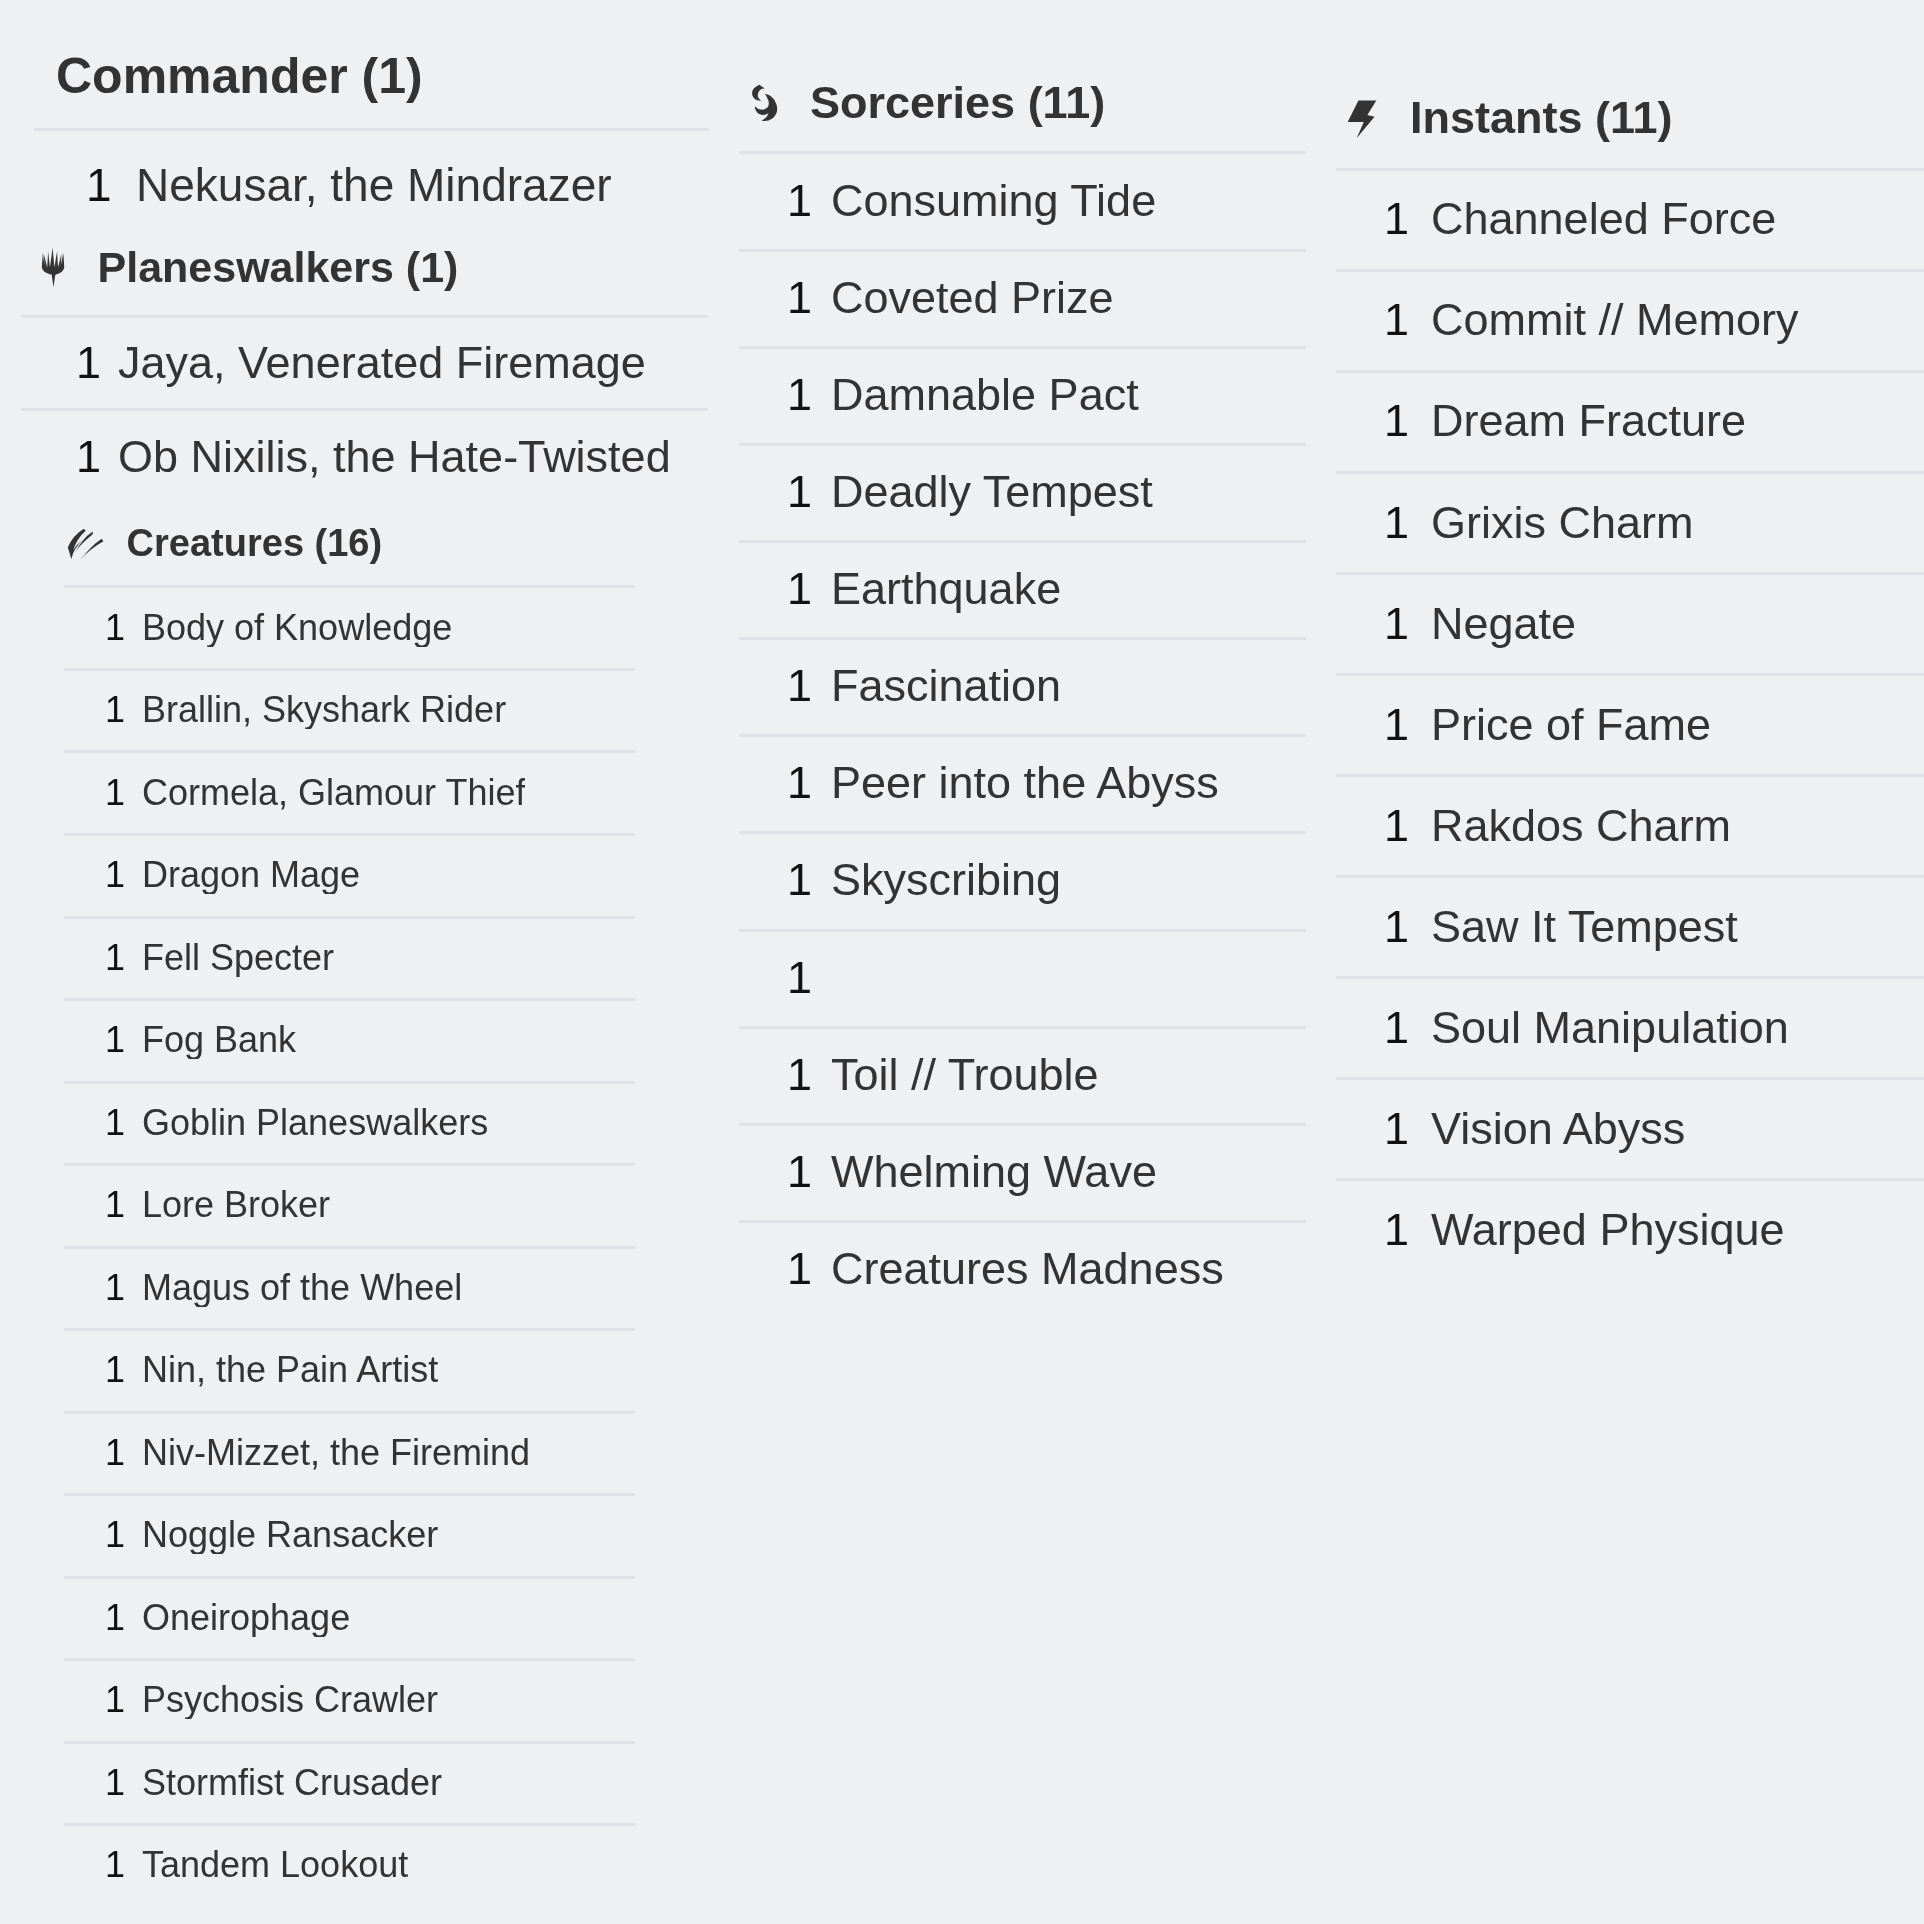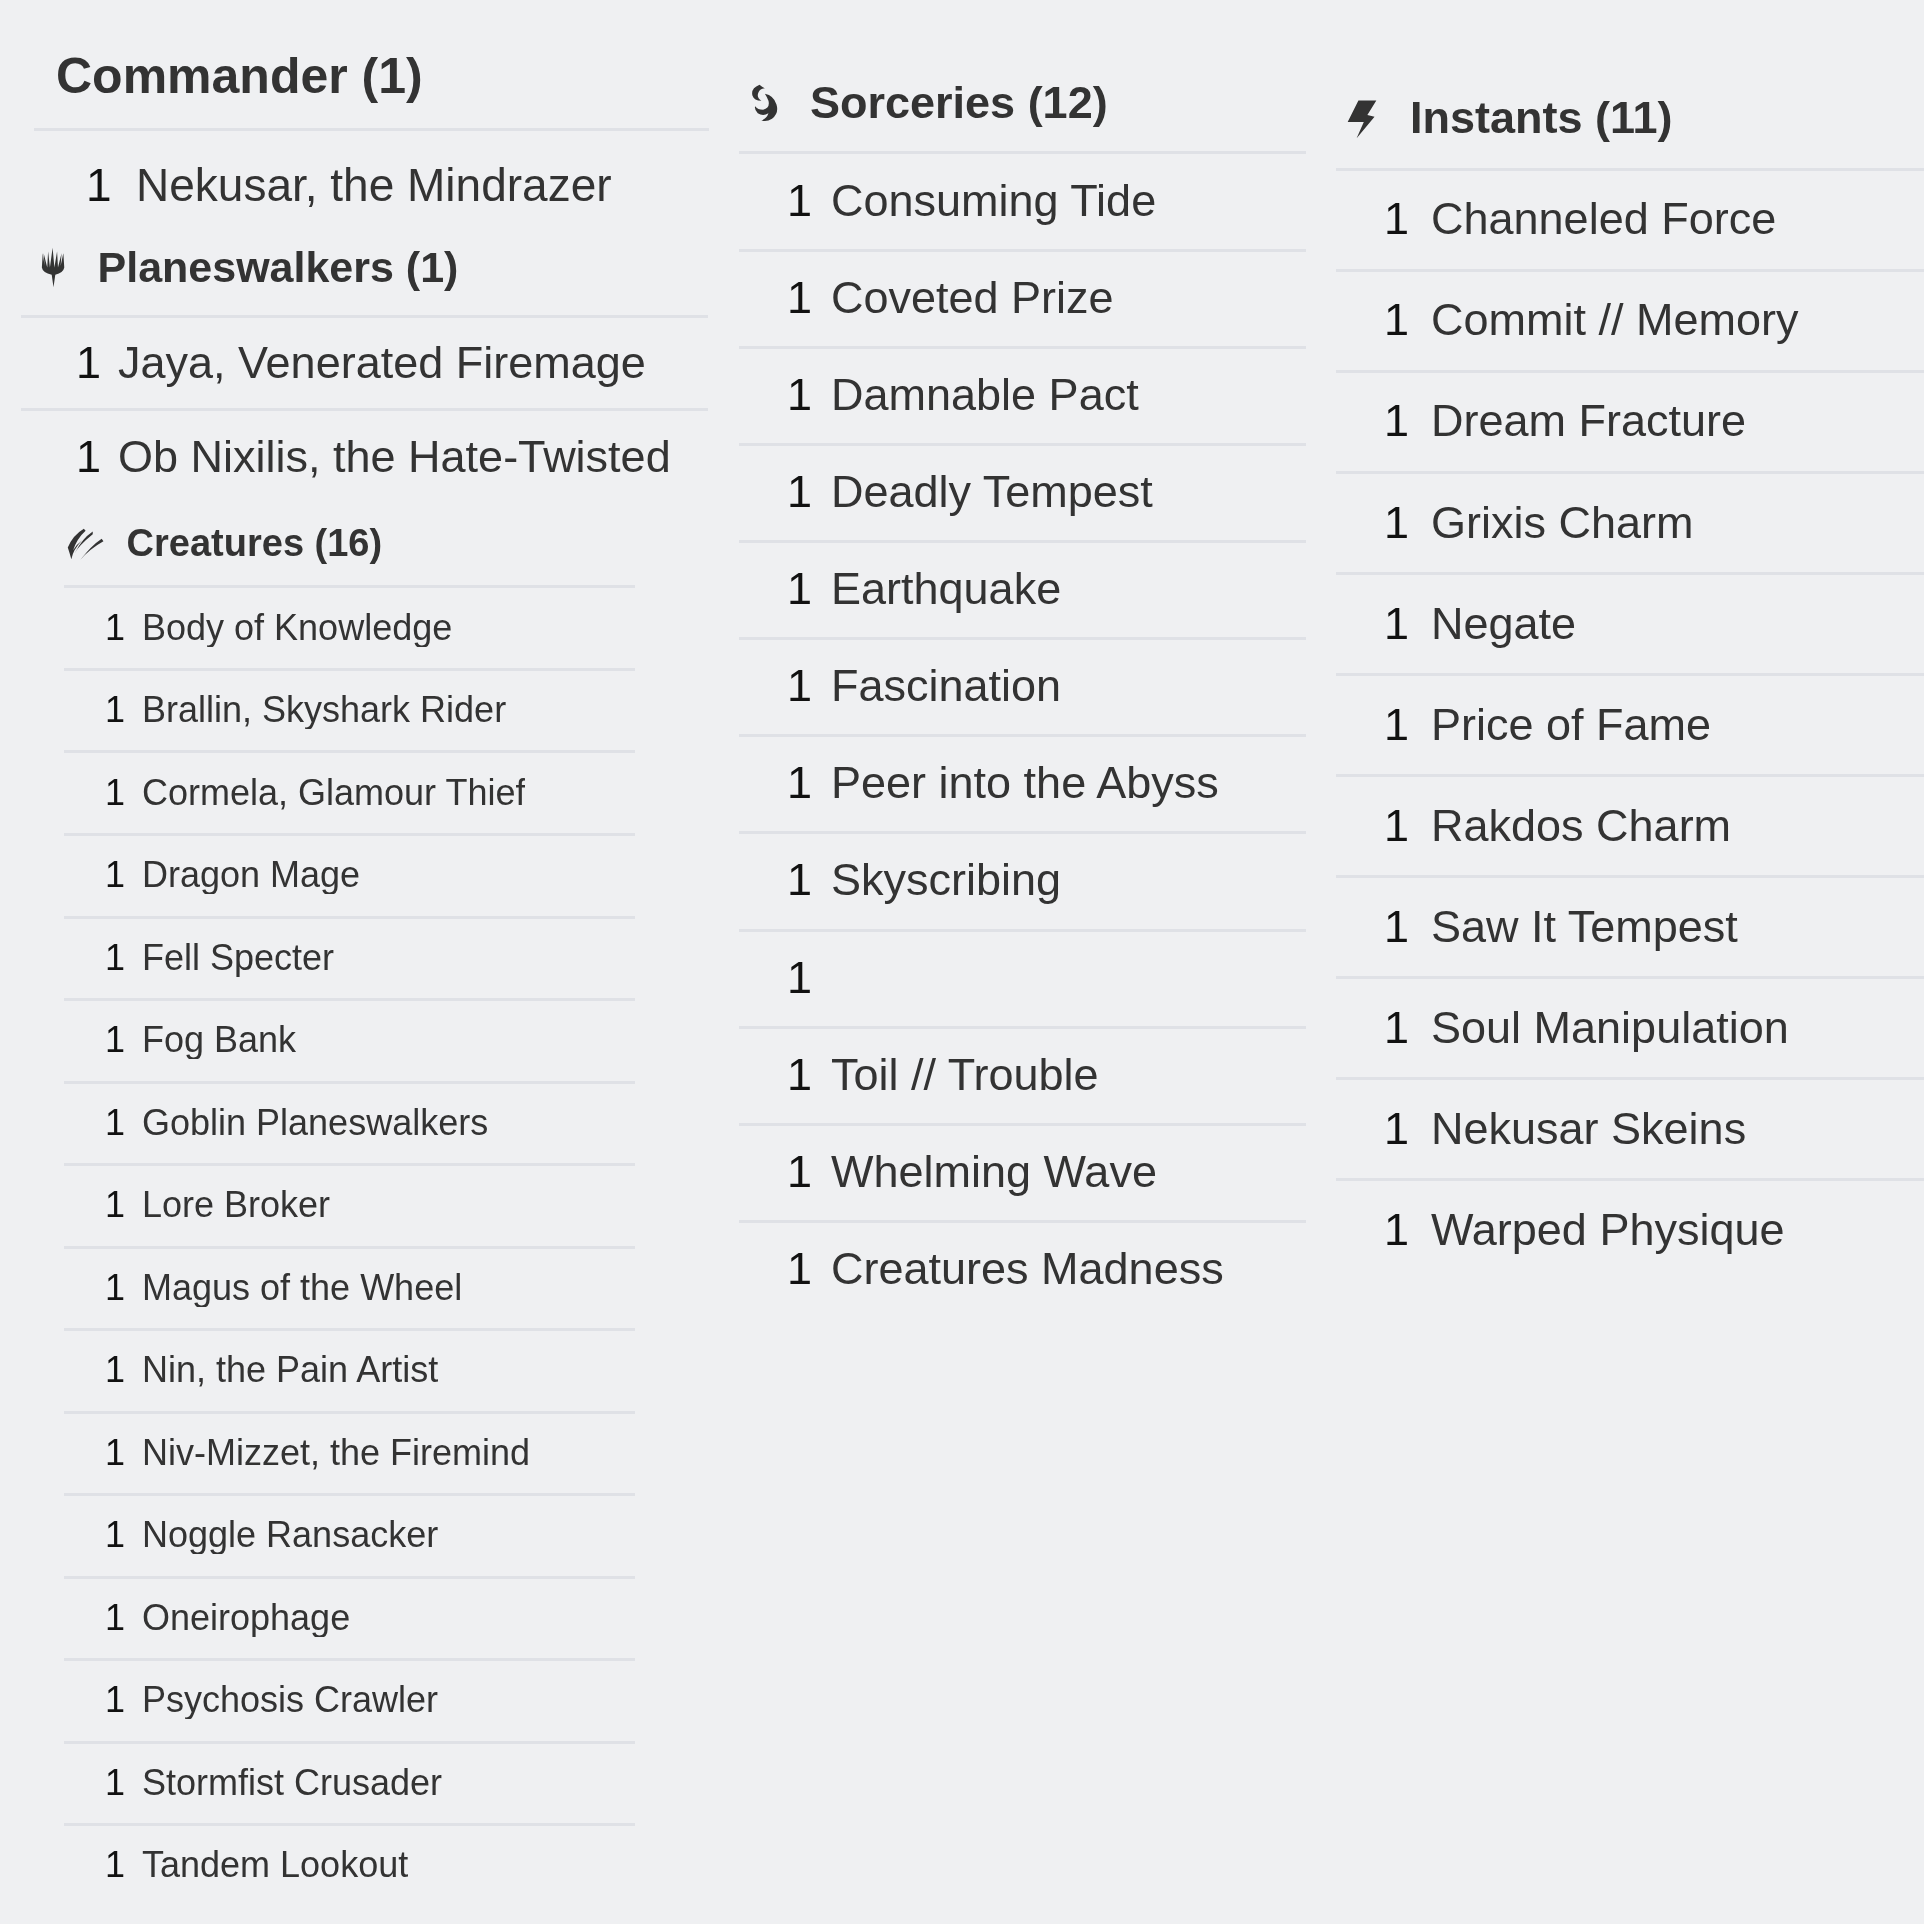--- a/index.html
+++ b/index.html
@@ -152,21 +152,21 @@
     </div>
 </div>
 
 <div>
   <div class="heading" style="left:747px; top:78px; height:50px; font-size:45px;">
     <span class="ic" style="width:34px; margin-right:29px;">
       <svg width="34" height="41" viewBox="0 0 38 46">
           <path d="M14 2 Q4 6 6 14 Q8 20 16 20 Q10 16 13 10 Q15 6 20 6 Q16 4 14 2 Z M20 12 Q30 14 33 24 Q36 34 28 40 Q22 44 16 42 Q22 40 24 34 Q18 38 12 34 Q8 30 9 26 Q12 30 18 30 Q26 28 24 20 Q22 15 20 12 Z" fill="#333"></path>
         </svg>
     </span>
-    <span>Sorceries (12)</span>
+    <span>Sorceries (11)</span>
   </div>
   <div class="col-sorc-clip" id="sorcery-list">
       <div class="divider" style="left: 0px; top: 151px; width: 567px;"></div>
       <div class="row" style="left: 48px; top: 176px; height: 50px; font-size: 45px; width: 535px;">
         <span class="qty" style="width: 44px;">1</span>
         <span class="name">Consuming Tide</span>
       </div>
       <div class="divider" style="left: 0px; top: 249px; width: 567px;"></div>
       <div class="row" style="left: 48px; top: 273px; height: 50px; font-size: 45px; width: 535px;">
         <span class="qty" style="width: 44px;">1</span>
@@ -275,21 +275,21 @@
         <span class="name">Saw It Tempest</span>
       </div>
       <div class="divider" style="left: 1336px; top: 976px; width: 589px;"></div>
       <div class="row" style="left: 1384px; top: 1002px; height: 52px; font-size: 45px;">
         <span class="qty" style="width: 47px;">1</span>
         <span class="name">Soul Manipulation</span>
       </div>
       <div class="divider" style="left: 1336px; top: 1077px; width: 589px;"></div>
       <div class="row" style="left: 1384px; top: 1103px; height: 52px; font-size: 45px;">
         <span class="qty" style="width: 47px;">1</span>
-        <span class="name">Nekusar Skeins</span>
+        <span class="name">Vision Abyss</span>
       </div>
       <div class="divider" style="left: 1336px; top: 1178px; width: 589px;"></div>
       <div class="row" style="left: 1384px; top: 1204px; height: 52px; font-size: 45px;">
         <span class="qty" style="width: 47px;">1</span>
         <span class="name">Warped Physique</span>
       </div>
     </div>
 </div>
 
 

